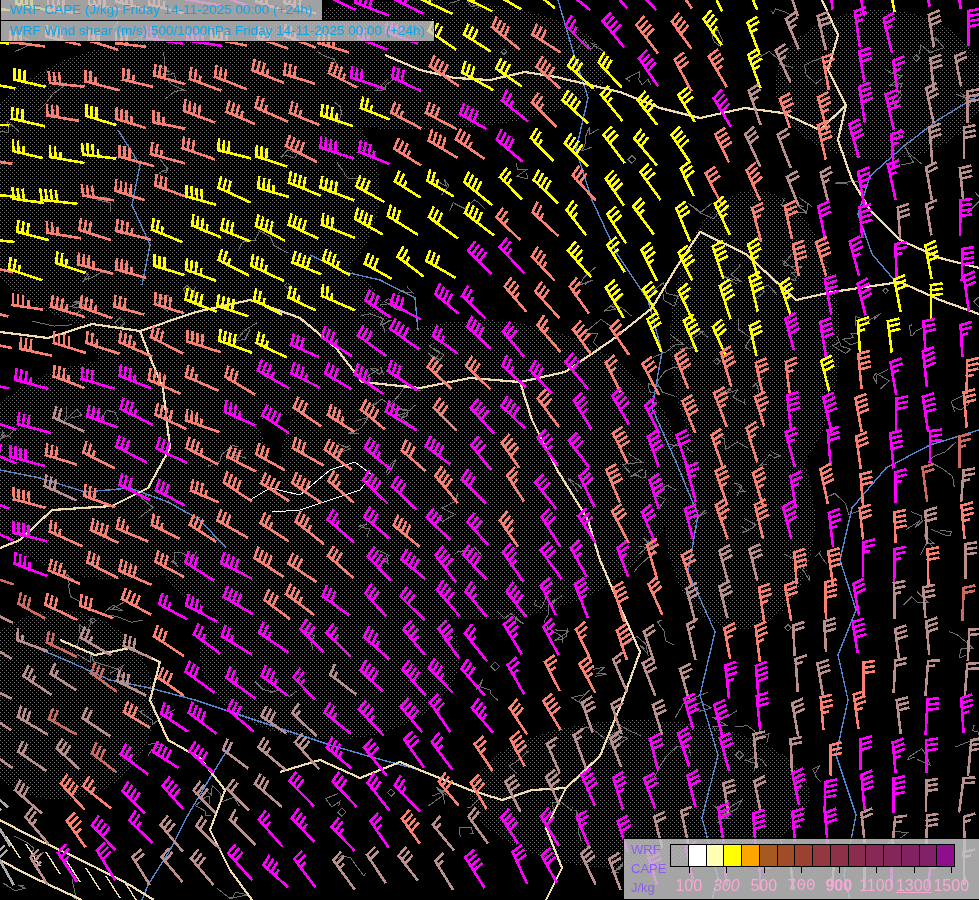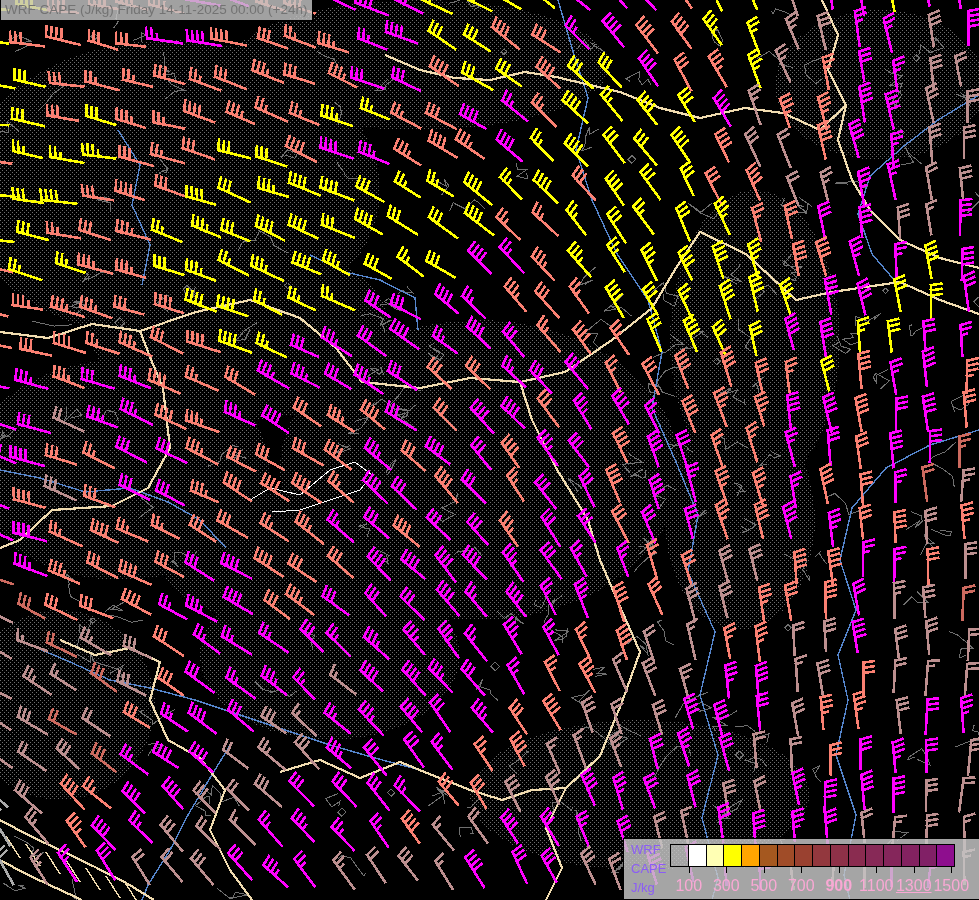--- a/index.html
+++ b/index.html
@@ -4,21 +4,21 @@
 <style>
   html,body{margin:0;padding:0;background:#222;}
   #stage{
     position:relative;width:979px;height:900px;overflow:hidden;
     background:#000;font-family:"Liberation Sans", sans-serif;
   }
   #map-svg{position:absolute;left:0;top:0;width:979px;height:900px;display:block;}
   .titles{position:absolute;left:0;top:0;display:flex;flex-direction:column;align-items:flex-start;z-index:5;}
   .title-box{
     background:rgba(197,197,197,0.82);border:1px solid #000;
-    font-size:13.5px;line-height:18px;color:#737373;padding:1px 4px;white-space:nowrap;
+    font-size:13.5px;line-height:18px;color:#0ea5e9;padding:1px 9px;white-space:nowrap;
     margin-top:-1px;
   }
   .legend{
     position:absolute;left:623px;top:838px;width:357px;height:62px;z-index:5;
     background:rgba(197,197,197,0.84);border:1px solid #000;box-sizing:border-box;
   }
   .lg-labels{position:absolute;left:7px;top:1px;font-size:13px;line-height:19px;color:#8b5cf6;}
   .lg-strip{position:absolute;left:46px;top:5px;height:23px;display:flex;}
   .lg-cell{width:18.75px;height:23px;border:1px solid #000;margin-left:-1px;box-sizing:border-box;}
   .lg-cell:first-child{margin-left:0;}
@@ -956,20 +956,21 @@
         <path d="M832.2 886.0 L834.3 854.3 M834.3 854.3 L844.7 853.1 M834.0 859.5 L844.4 858.2 M833.6 864.7 L844.1 863.4" stroke="#BC8F8F" stroke-width="2.6" fill="none"></path>
         <path d="M864.4 886.3 L865.0 851.6 M865.0 851.6 L875.3 849.9 M864.9 856.8 L875.2 855.1 M864.8 862.0 L870.5 861.1" stroke="#BC8F8F" stroke-width="2.6" fill="none"></path>
         <path d="M891.4 886.0 L891.6 856.1 M891.6 856.1 L901.9 854.1 M891.5 861.3 L901.8 859.3 M891.5 866.5 L901.8 864.5" stroke="#FF00FF" stroke-width="2.6" fill="none"></path>
         <path d="M927.8 887.1 L931.7 857.4 M931.7 857.4 L942.2 856.3 M931.0 862.5 L941.5 861.4 M930.4 867.7 L936.1 867.1" stroke="#FF00FF" stroke-width="2.6" fill="none"></path>
         <path d="M964.4 884.0 L963.7 851.9 M963.7 851.9 L974.0 849.8 M963.8 857.1 L969.5 855.9" stroke="#BC8F8F" stroke-width="2.6" fill="none"></path>
       </g>
     </svg>
 
   <div class="titles">
     <div class="title-box">WRF CAPE (J/kg) Friday 14-11-2025 00:00 (+24h)</div>
+    <div class="title-box">WRF Wind shear (m/s) 500/1000hPa Friday 14-11-2025 00:00 (+24h)</div>
   </div>
 
   <div class="legend">
     <div class="lg-labels">
       <div>WRF</div>
       <div>CAPE</div>
       <div>J/kg</div>
     </div>
     <div class="lg-strip">
         <div class="lg-cell" style="background: transparent;"></div>
@@ -985,25 +986,25 @@
         <div class="lg-cell" style="background: rgb(138, 44, 80);"></div>
         <div class="lg-cell" style="background: rgb(135, 41, 87);"></div>
         <div class="lg-cell" style="background: rgb(133, 38, 91);"></div>
         <div class="lg-cell" style="background: rgb(131, 34, 96);"></div>
         <div class="lg-cell" style="background: rgb(129, 32, 102);"></div>
         <div class="lg-cell" style="background: rgb(142, 14, 142);"></div>
       </div>
   <div class="lg-tick" style="left: 64.75px;"></div>
       <div class="lg-ticklabel" style="left: 64.75px;">100</div>
       <div class="lg-tick" style="left: 102.25px;"></div>
-      <div class="lg-ticklabel" style="left: 102.25px;">300</div>
+      <div class="lg-ticklabel" style="left: 102.25px; font-style: italic;">300</div>
       <div class="lg-tick" style="left: 139.75px;"></div>
       <div class="lg-ticklabel" style="left: 139.75px; text-align: center;">500</div>
       <div class="lg-tick" style="left: 177.25px;"></div>
-      <div class="lg-ticklabel" style="left: 177.25px;">700</div>
+      <div class="lg-ticklabel" style="left: 177.25px; font-family: Liberation Mono, monospace;">700</div>
       <div class="lg-tick" style="left: 214.75px;"></div>
       <div class="lg-ticklabel" style="left: 214.75px; font-weight: bold;">900</div>
       <div class="lg-tick" style="left: 252.25px;"></div>
       <div class="lg-ticklabel" style="left: 252.25px;">1100</div>
       <div class="lg-tick" style="left: 289.75px;"></div>
       <div class="lg-ticklabel" style="left: 289.75px; text-decoration: underline;">1300</div>
       <div class="lg-tick" style="left: 327.25px;"></div>
       <div class="lg-ticklabel" style="left: 327.25px;">1500</div>
     </div>
 

